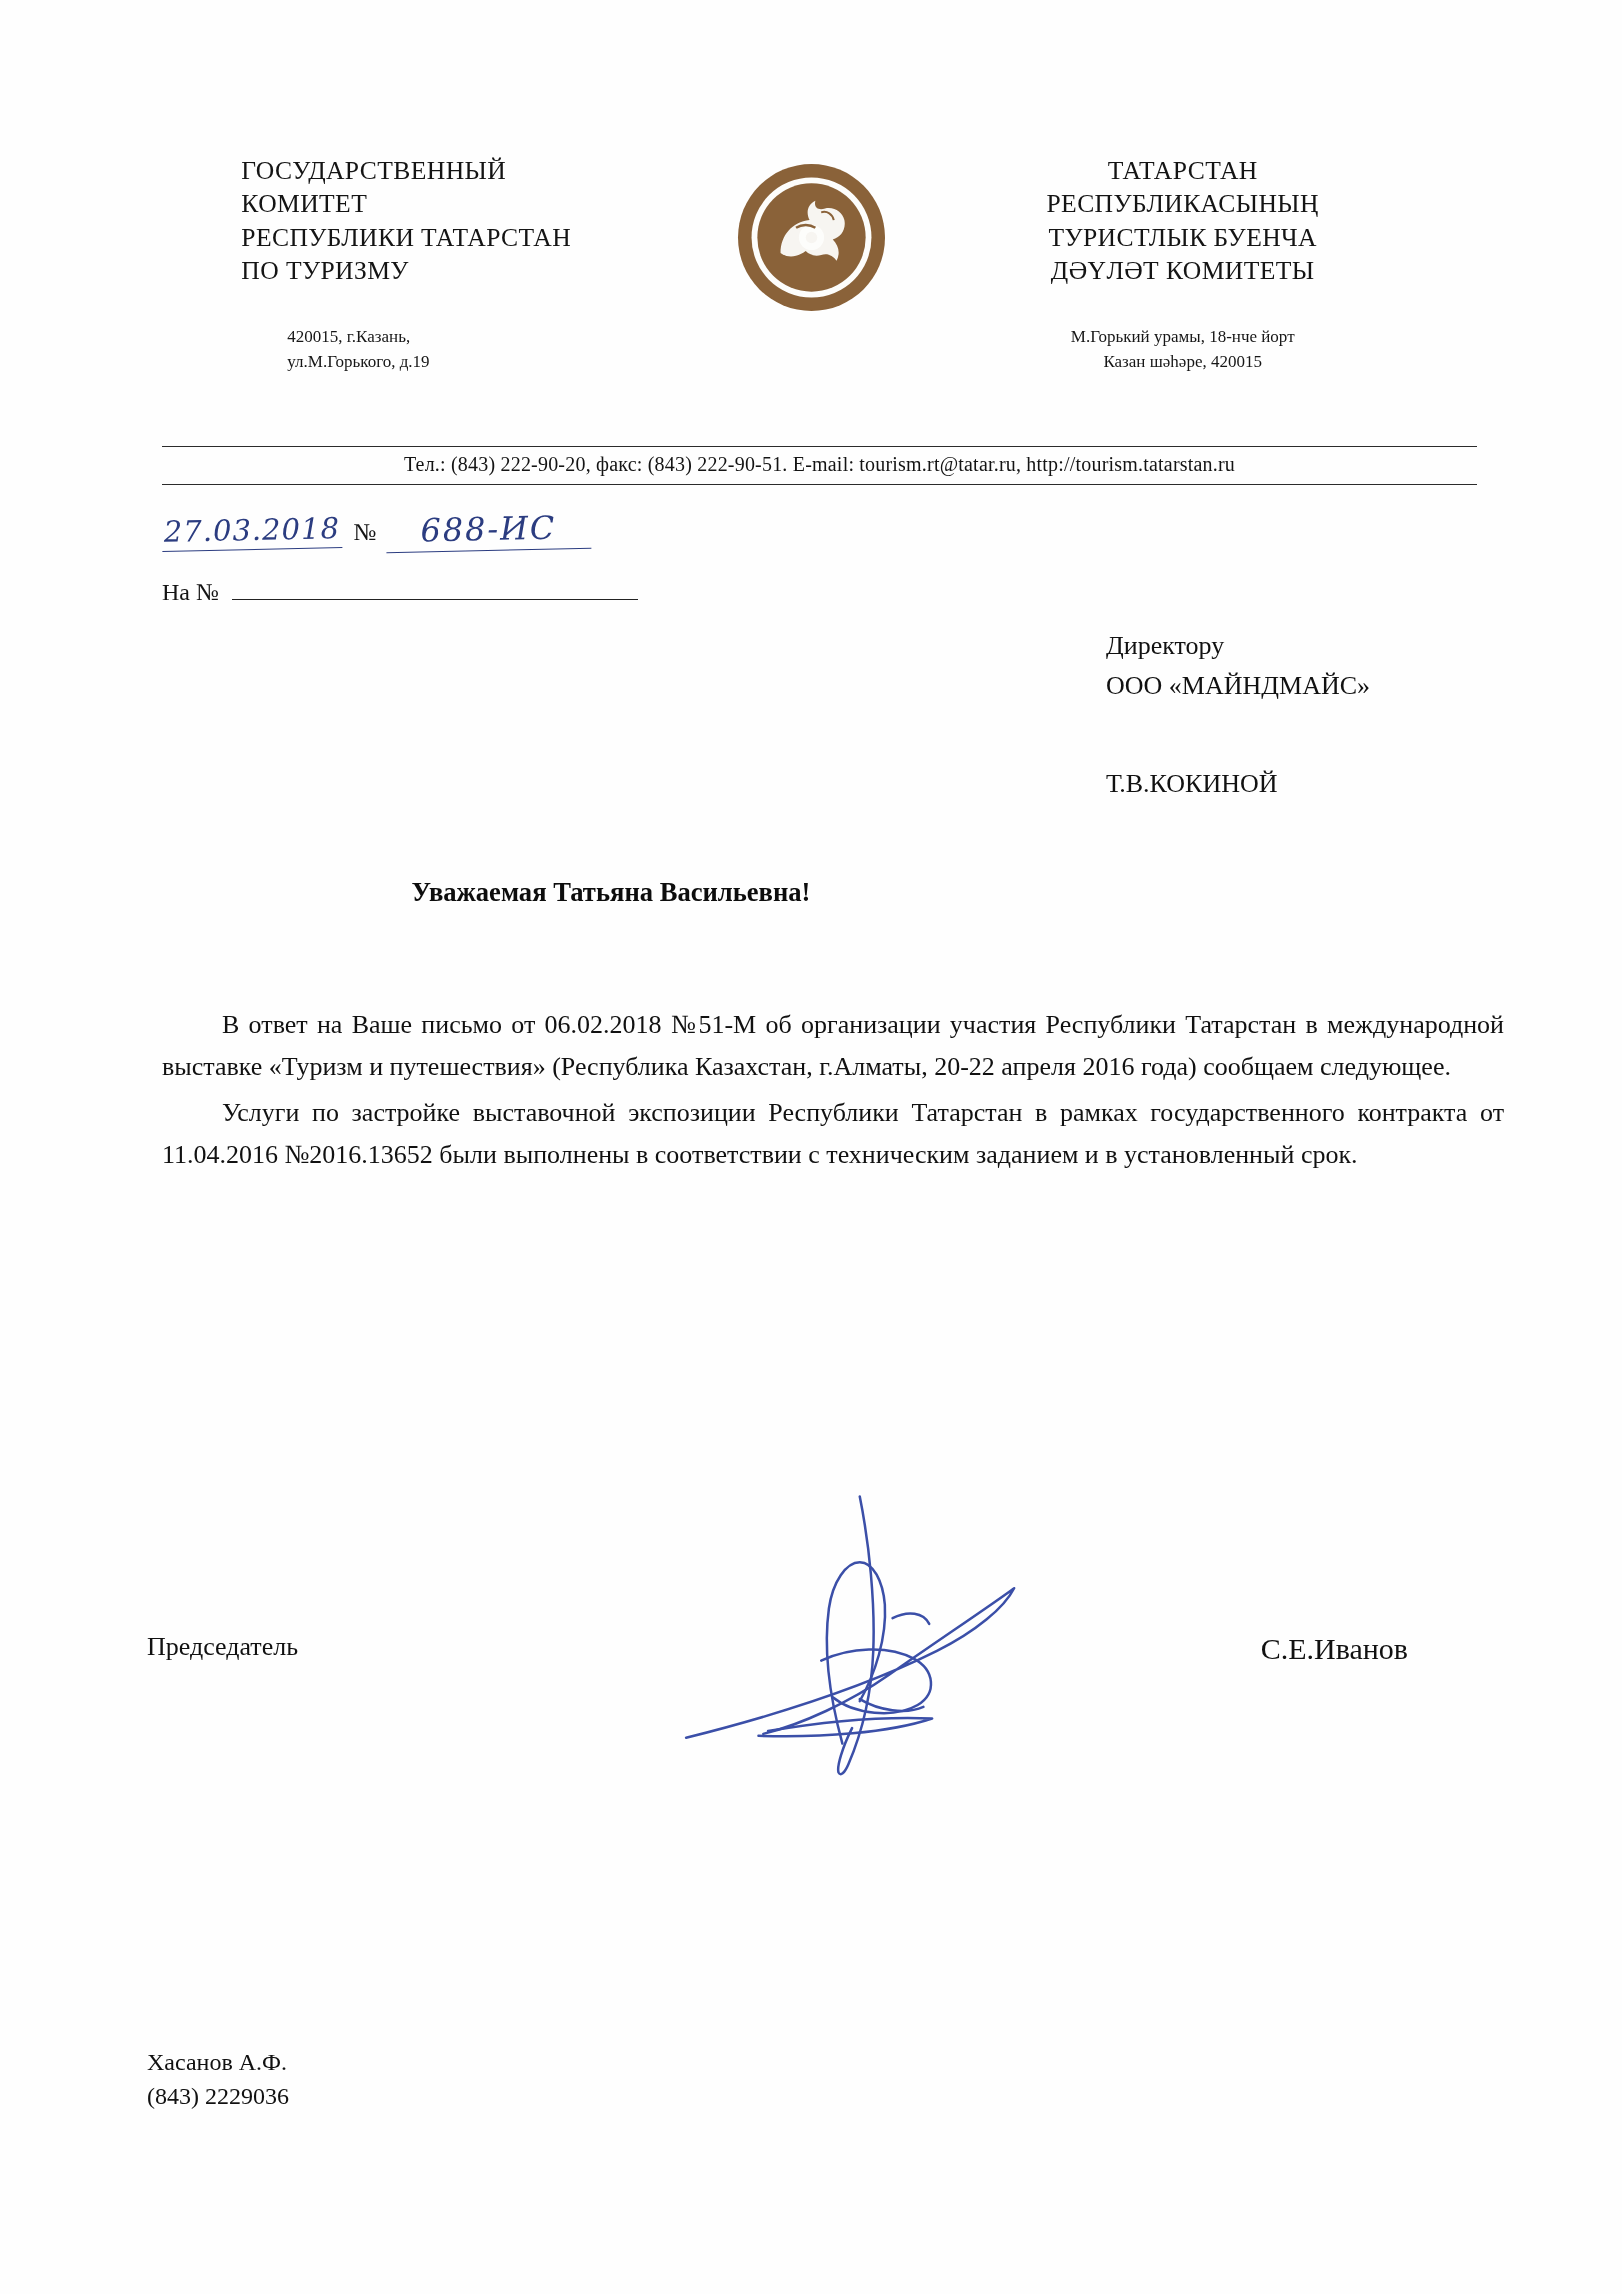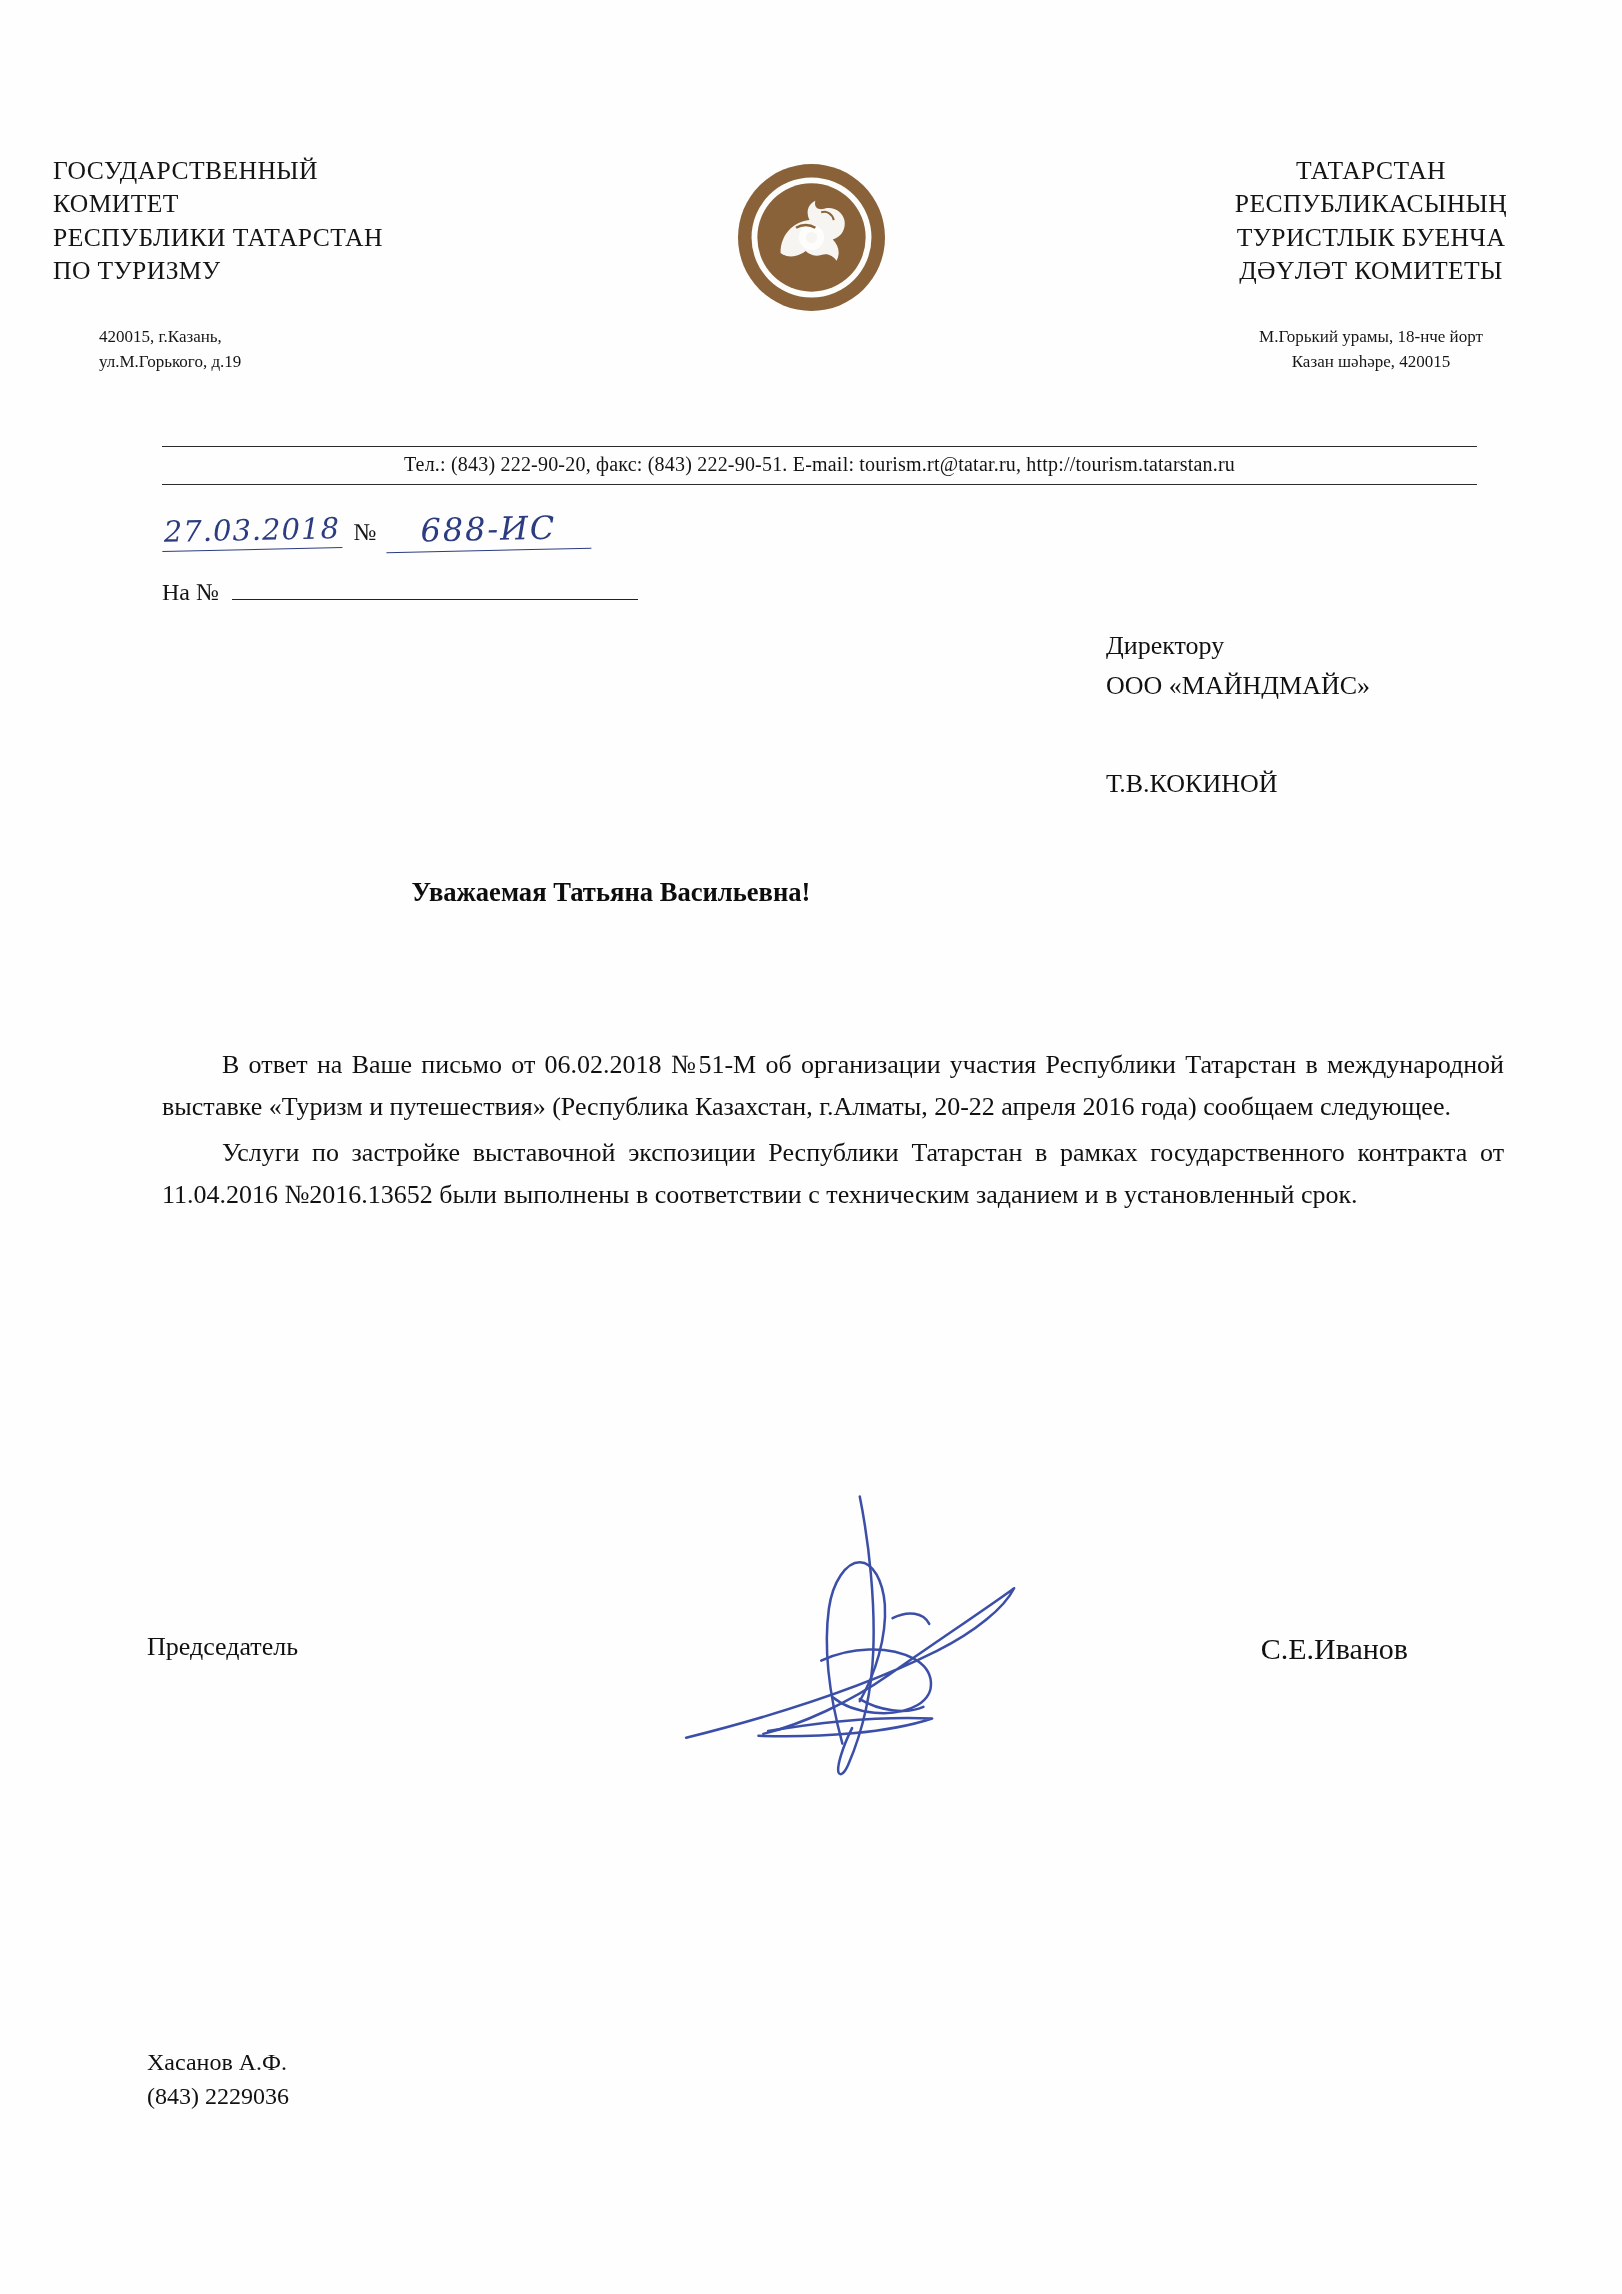--- a/index.html
+++ b/index.html
@@ -25,21 +25,21 @@
   }
 
   
   .letterhead {
     position: absolute;
     left: 0;
     top: 154px;
     width: 1622px;
     display: flex;
     flex-direction: row;
-    justify-content: space-between;
+    justify-content: center;
     align-items: flex-start;
   }
 
   .lh-col {
     width: 502px;
     text-align: center;
   }
   .lh-col.left { padding-right: 9.7px; }
   .lh-col.right { padding-left: 9.7px; }
 
@@ -185,21 +185,21 @@
     font-weight: bold;
     color: #0d0d0d;
     padding-right: 126px;
     box-sizing: border-box;
   }
 
   
   .body-text {
     position: absolute;
     left: 162px;
-    top: 1044px;
+    top: 1004px;
     width: 1342px;
     font-size: 26px;
     line-height: 1.62;
     color: #111;
     text-align: justify;
   }
   .body-text p {
     margin: 0 0 3.9px 0;
     text-indent: 60px;
     text-align: justify;

